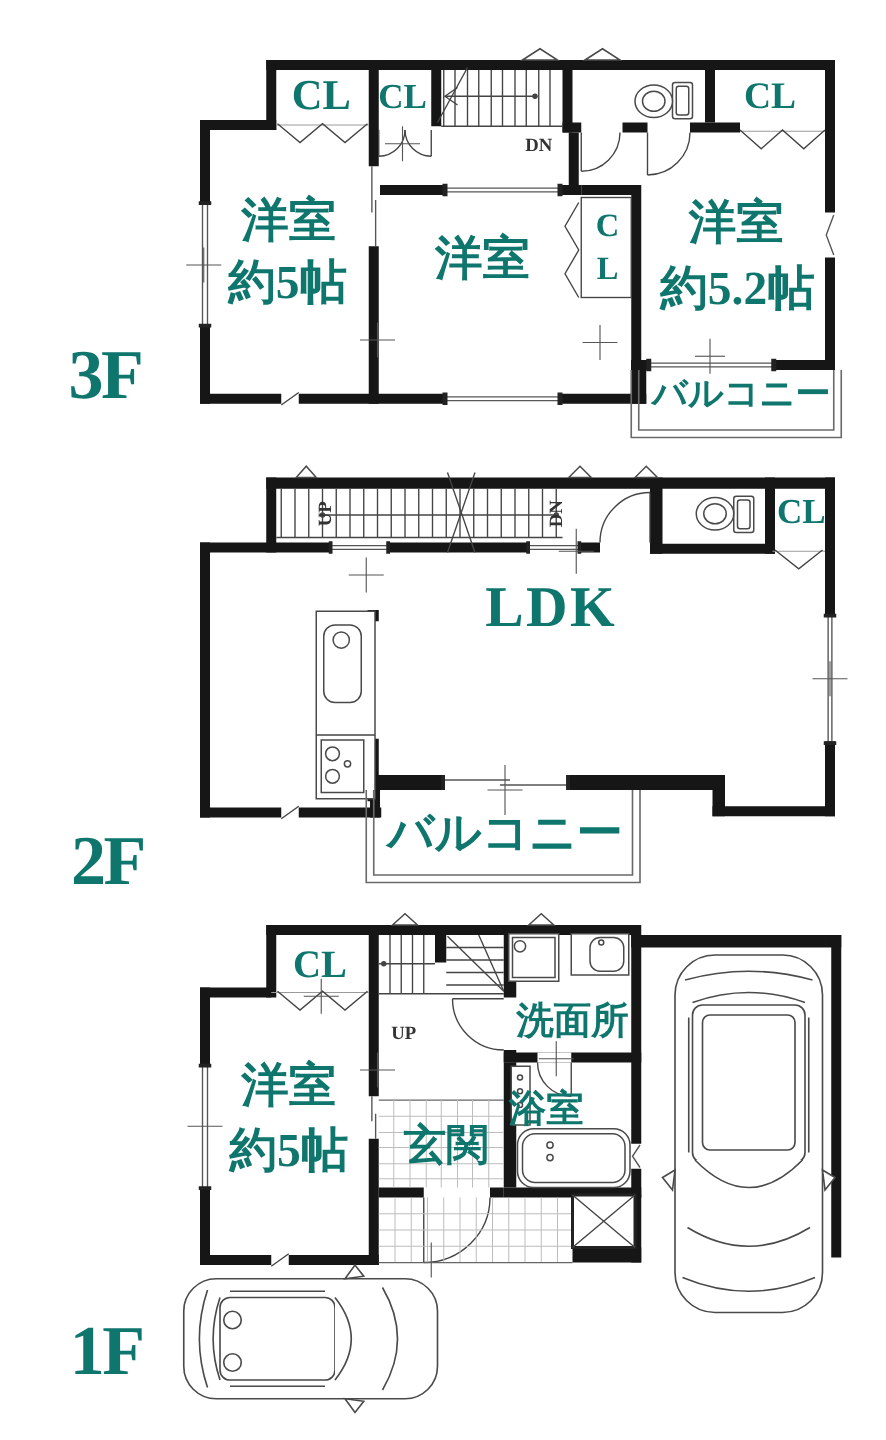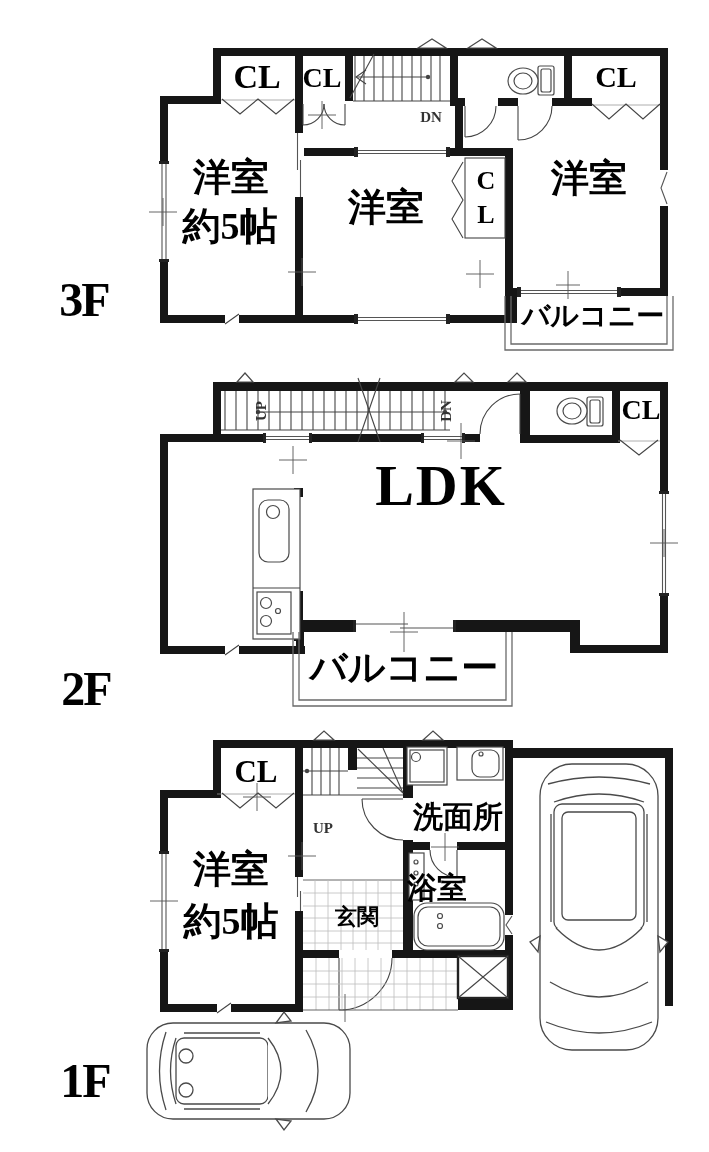--- a/index.html
+++ b/index.html
@@ -11,34 +11,34 @@
   .cap{fill:#222222;}
   .ln{stroke:#444444;stroke-width:1.1;fill:none;}
   .thin{stroke:#9a9a9a;stroke-width:0.8;fill:none;}
   .win{stroke:#555555;stroke-width:1.1;fill:none;}
   .fix{stroke:#4a4a4a;stroke-width:1.2;fill:#ffffff;}
   .grid{stroke:#bdbdbd;stroke-width:0.8;fill:none;}
   .edge{stroke:#666666;stroke-width:1px;fill:none;}
   .car{stroke:#4a4a4a;stroke-width:1.3;fill:#ffffff;}
   .cross{stroke:#555555;stroke-width:0.9;fill:none;}
   .balc{stroke:#6a6a6a;stroke-width:1.3;fill:none;}
-  .lbl{position:absolute;transform:translate(-50%,-50%);font-weight:bold;color:#000000;
+  .lbl{position:absolute;transform:translate(-50%,-50%);font-weight:bold;color:#0f766e;
        white-space:nowrap;line-height:1;}
   .rot{transform:translate(-50%,-50%) rotate(-90deg);}
   .s15{font-size:15px;color:#333;}
   .s26{font-size:26px;}
   .s28{font-size:28px;}
   .s30{font-size:30px;}
   .s31{font-size:31px;}
-  .s33{font-size:22px;font-family:Liberation Serif, serif;}
+  .s33{font-size:34px;font-family:Liberation Serif, serif;}
   .s34{font-size:34px;}
   .s37{font-size:37px;}
   .s38{font-size:38px;}
-  .s52{font-size:48px;letter-spacing:-2px;}
-  .s58{font-size:58px;letter-spacing:2px;}
+  .s52{font-size:56px;letter-spacing:-2px;}
+  .s58{font-size:46px;letter-spacing:2px;}
   .ls2{letter-spacing:2px;}
 </style>
 </head>
 <body>
 
 <div class="canvas">
 <svg width="709" height="1152" viewBox="0 0 709 1152">
 
   <g>
 
@@ -500,20 +500,21 @@
   <div class="lbl s34" style="left:257px;top:77px">CL</div>
   <div class="lbl s28" style="left:322px;top:78px">CL</div>
   <div class="lbl s30" style="left:616px;top:77px">CL</div>
   <div class="lbl s26" style="left:486px;top:181px">C</div>
   <div class="lbl s26" style="left:486px;top:215px">L</div>
   <div class="lbl s15" style="left:431px;top:117px">DN</div>
   <div class="lbl s38" style="left:231px;top:177px">洋室</div>
   <div class="lbl s38" style="left:230px;top:226px">約5帖</div>
   <div class="lbl s38" style="left:386px;top:207px">洋室</div>
   <div class="lbl s38" style="left:589px;top:178px">洋室</div>
+  <div class="lbl s38" style="left:590px;top:231px">約5.2帖</div>
   <div class="lbl s28" style="left:593px;top:316px">バルコニー</div>
 
   <div class="lbl s15 rot" style="left:261px;top:411px">UP</div>
   <div class="lbl s15 rot" style="left:446px;top:411px">DN</div>
   <div class="lbl s58" style="left:441px;top:486px">LDK</div>
   <div class="lbl s28" style="left:641px;top:410px">CL</div>
   <div class="lbl s37" style="left:404px;top:667px">バルコニー</div>
 
   <div class="lbl s31" style="left:256px;top:771px">CL</div>
   <div class="lbl s38" style="left:231px;top:869px">洋室</div>

